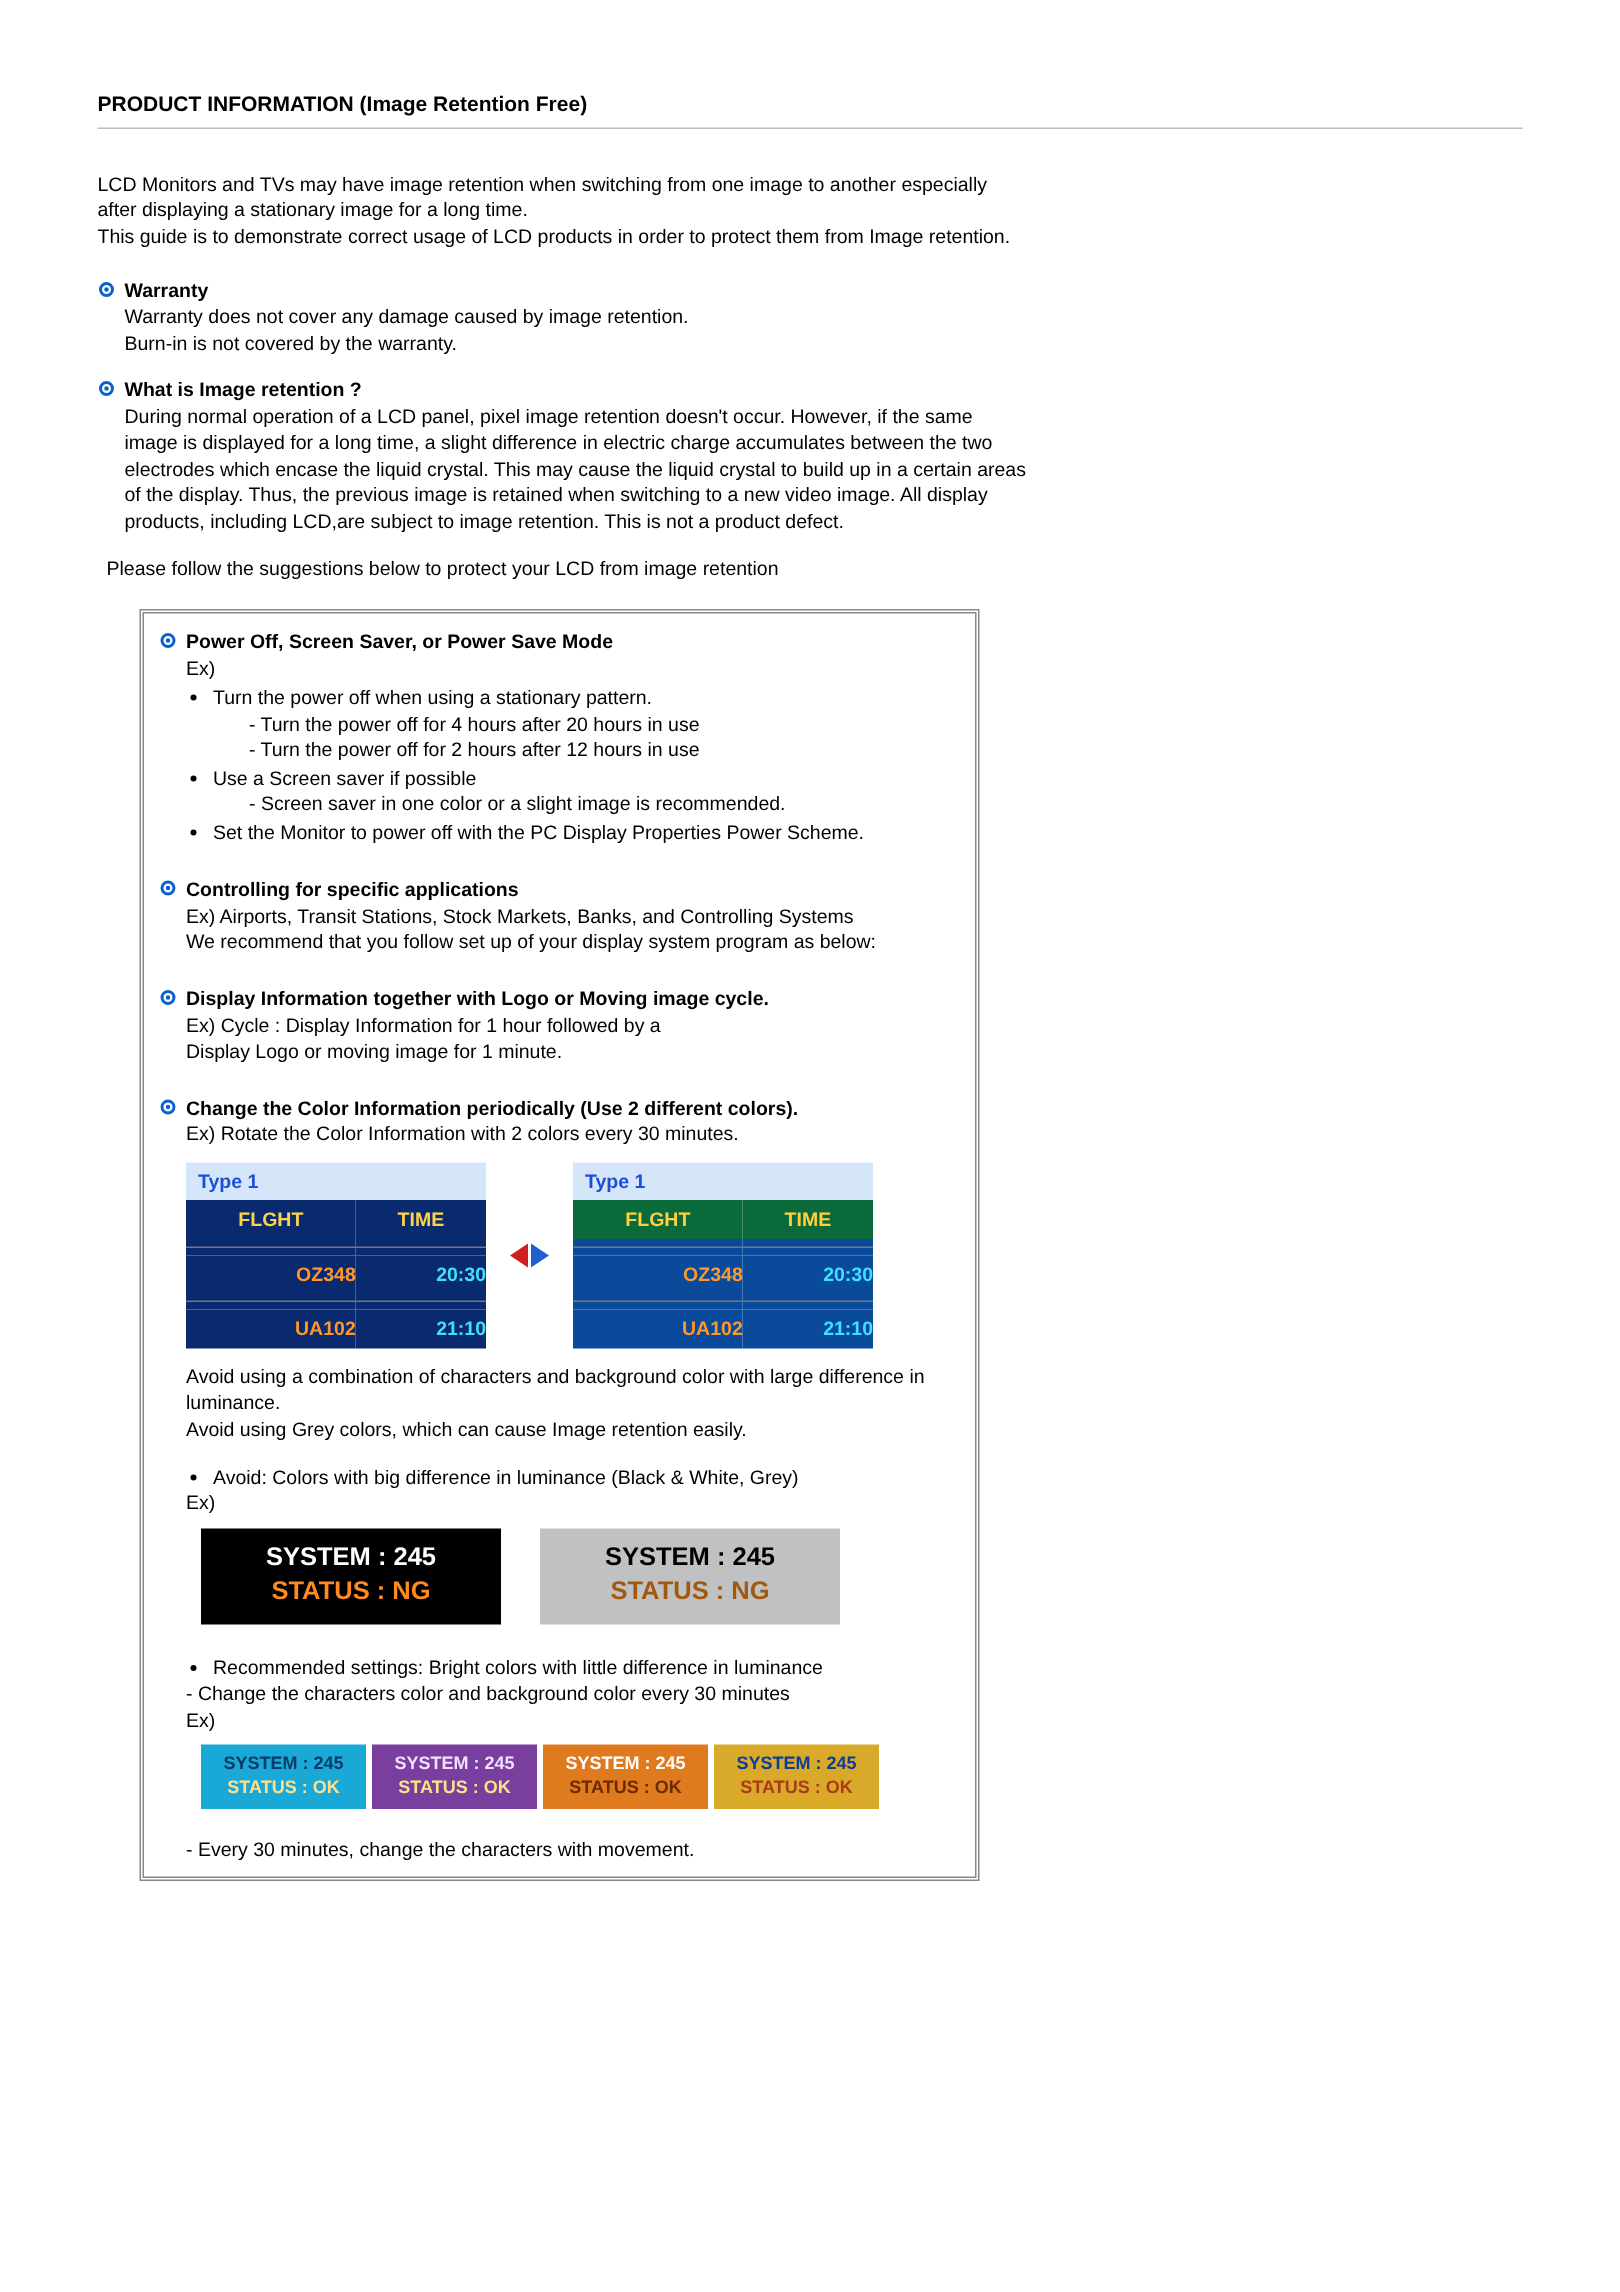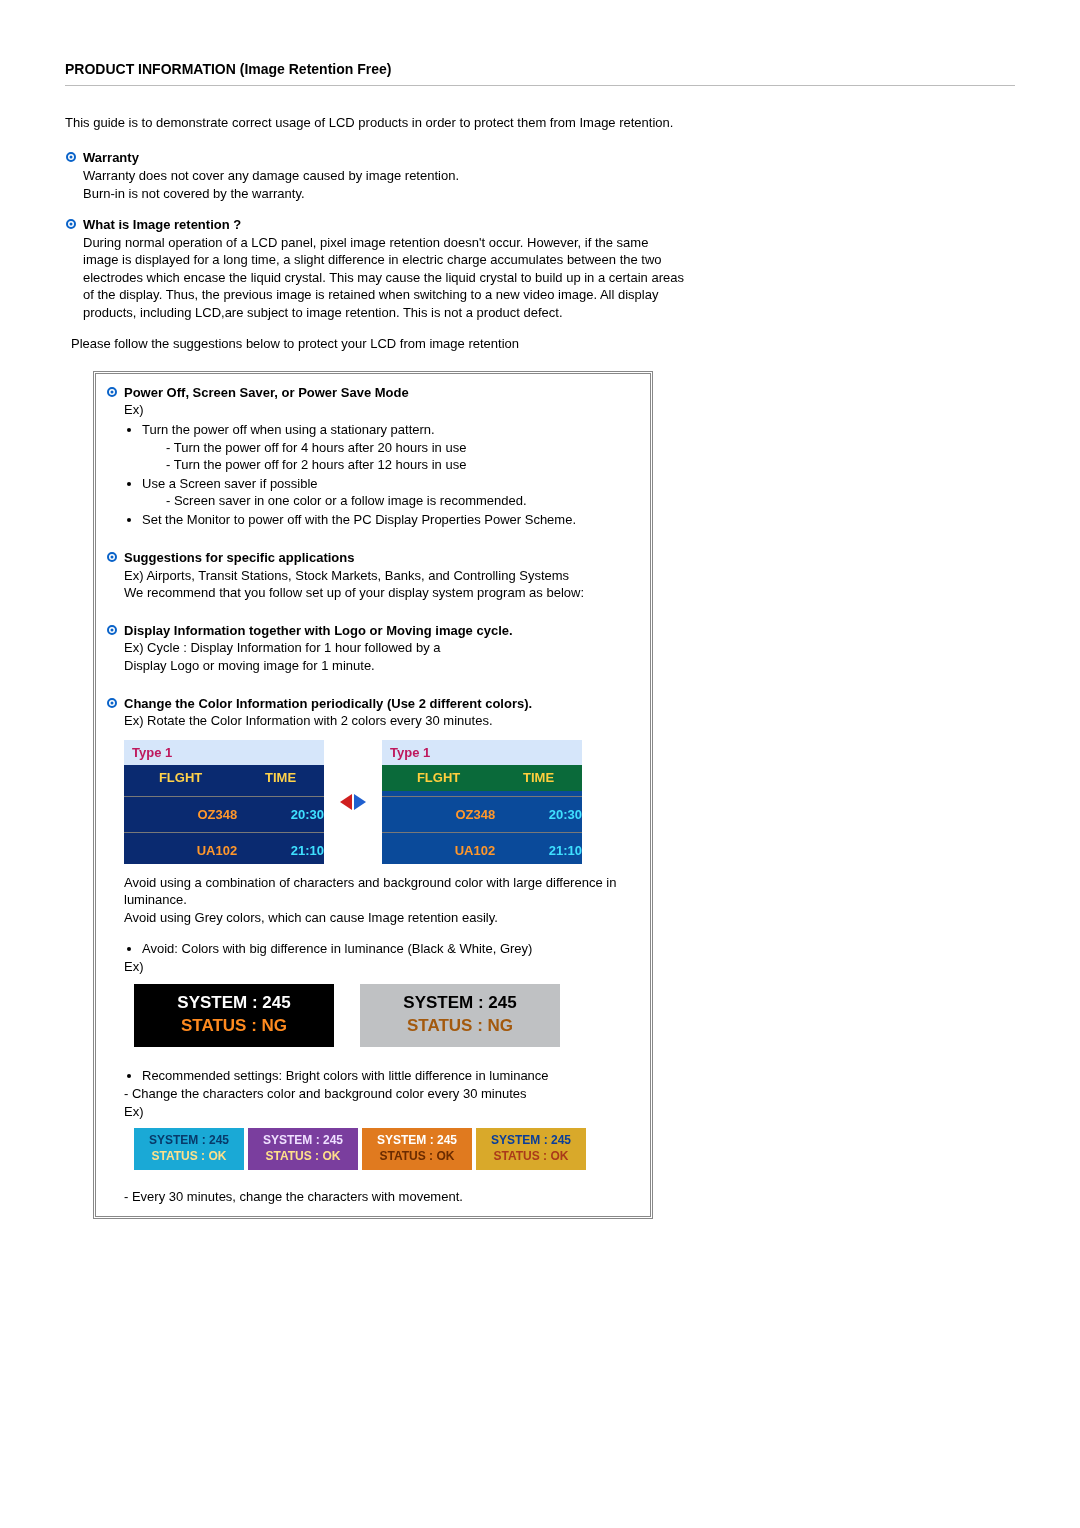--- a/index.html
+++ b/index.html
@@ -61,21 +61,21 @@
   
   .flight-pair {
     display: flex;
     align-items: center;
     gap: 16px;
     margin: 10px 0 10px 18px;
   }
   .flight-card { width: 200px; }
   .flight-card .type-label {
     background: #d6e6fa;
-    color: #be185d;
+    color: #1d4ed8;
     font-weight: bold;
     padding: 4px 8px;
     font-size: 13px;
   }
   .flight-card table {
     width: 100%;
     border-collapse: collapse;
   }
   .flight-card thead th {
     color: #ffd24a;
@@ -167,20 +167,21 @@
     margin: 1px 0;
   }
 </style>
 </head>
 <body>
 
 <h1 class="title">PRODUCT INFORMATION (Image Retention Free)</h1>
 <hr class="rule">
 
 <div class="intro">
+  <p>LCD Monitors and TVs may have image retention when switching from one image to another especially after displaying a stationary image for a long time.</p>
   <p>This guide is to demonstrate correct usage of LCD products in order to protect them from Image retention.</p>
 </div>
 
 <div class="section-row">
   <span class="bullet-o">
     <svg width="12" height="12">
         <circle cx="6" cy="6" r="4" fill="none" stroke="#0a63c9" stroke-width="2"></circle>
         <circle cx="6" cy="6" r="1.5" fill="#0a63c9"></circle>
       </svg>
   </span>
@@ -219,36 +220,36 @@
       <span class="sec-title">Power Off, Screen Saver, or Power Save Mode</span><br>
       <span>Ex)</span>
       <ul class="dots">
         <li>
           <span>Turn the power off when using a stationary pattern.</span>
           <div class="subdash">- Turn the power off for 4 hours after 20 hours in use</div>
           <div class="subdash">- Turn the power off for 2 hours after 12 hours in use</div>
         </li>
         <li>
           <span>Use a Screen saver if possible</span>
-          <div class="subdash">- Screen saver in one color or a follow image is recommended.</div>
+          <div class="subdash">- Screen saver in one color or a slight image is recommended.</div>
         </li>
         <li>Set the Monitor to power off with the PC Display Properties Power Scheme.</li>
       </ul>
     </div>
   </div>
 
   <div class="section-row">
     <span class="bullet-o">
       <svg width="12" height="12">
           <circle cx="6" cy="6" r="4" fill="none" stroke="#0a63c9" stroke-width="2"></circle>
           <circle cx="6" cy="6" r="1.5" fill="#0a63c9"></circle>
         </svg>
     </span>
     <div class="section-body">
-      <span class="sec-title">Suggestions for specific applications</span><br>
+      <span class="sec-title">Controlling for specific applications</span><br>
       <span>Ex) Airports, Transit Stations, Stock Markets, Banks, and Controlling Systems</span><br>
       <span>We recommend that you follow set up of your display system program as below:</span>
     </div>
   </div>
 
   <div class="section-row">
     <span class="bullet-o">
       <svg width="12" height="12">
           <circle cx="6" cy="6" r="4" fill="none" stroke="#0a63c9" stroke-width="2"></circle>
           <circle cx="6" cy="6" r="1.5" fill="#0a63c9"></circle>

